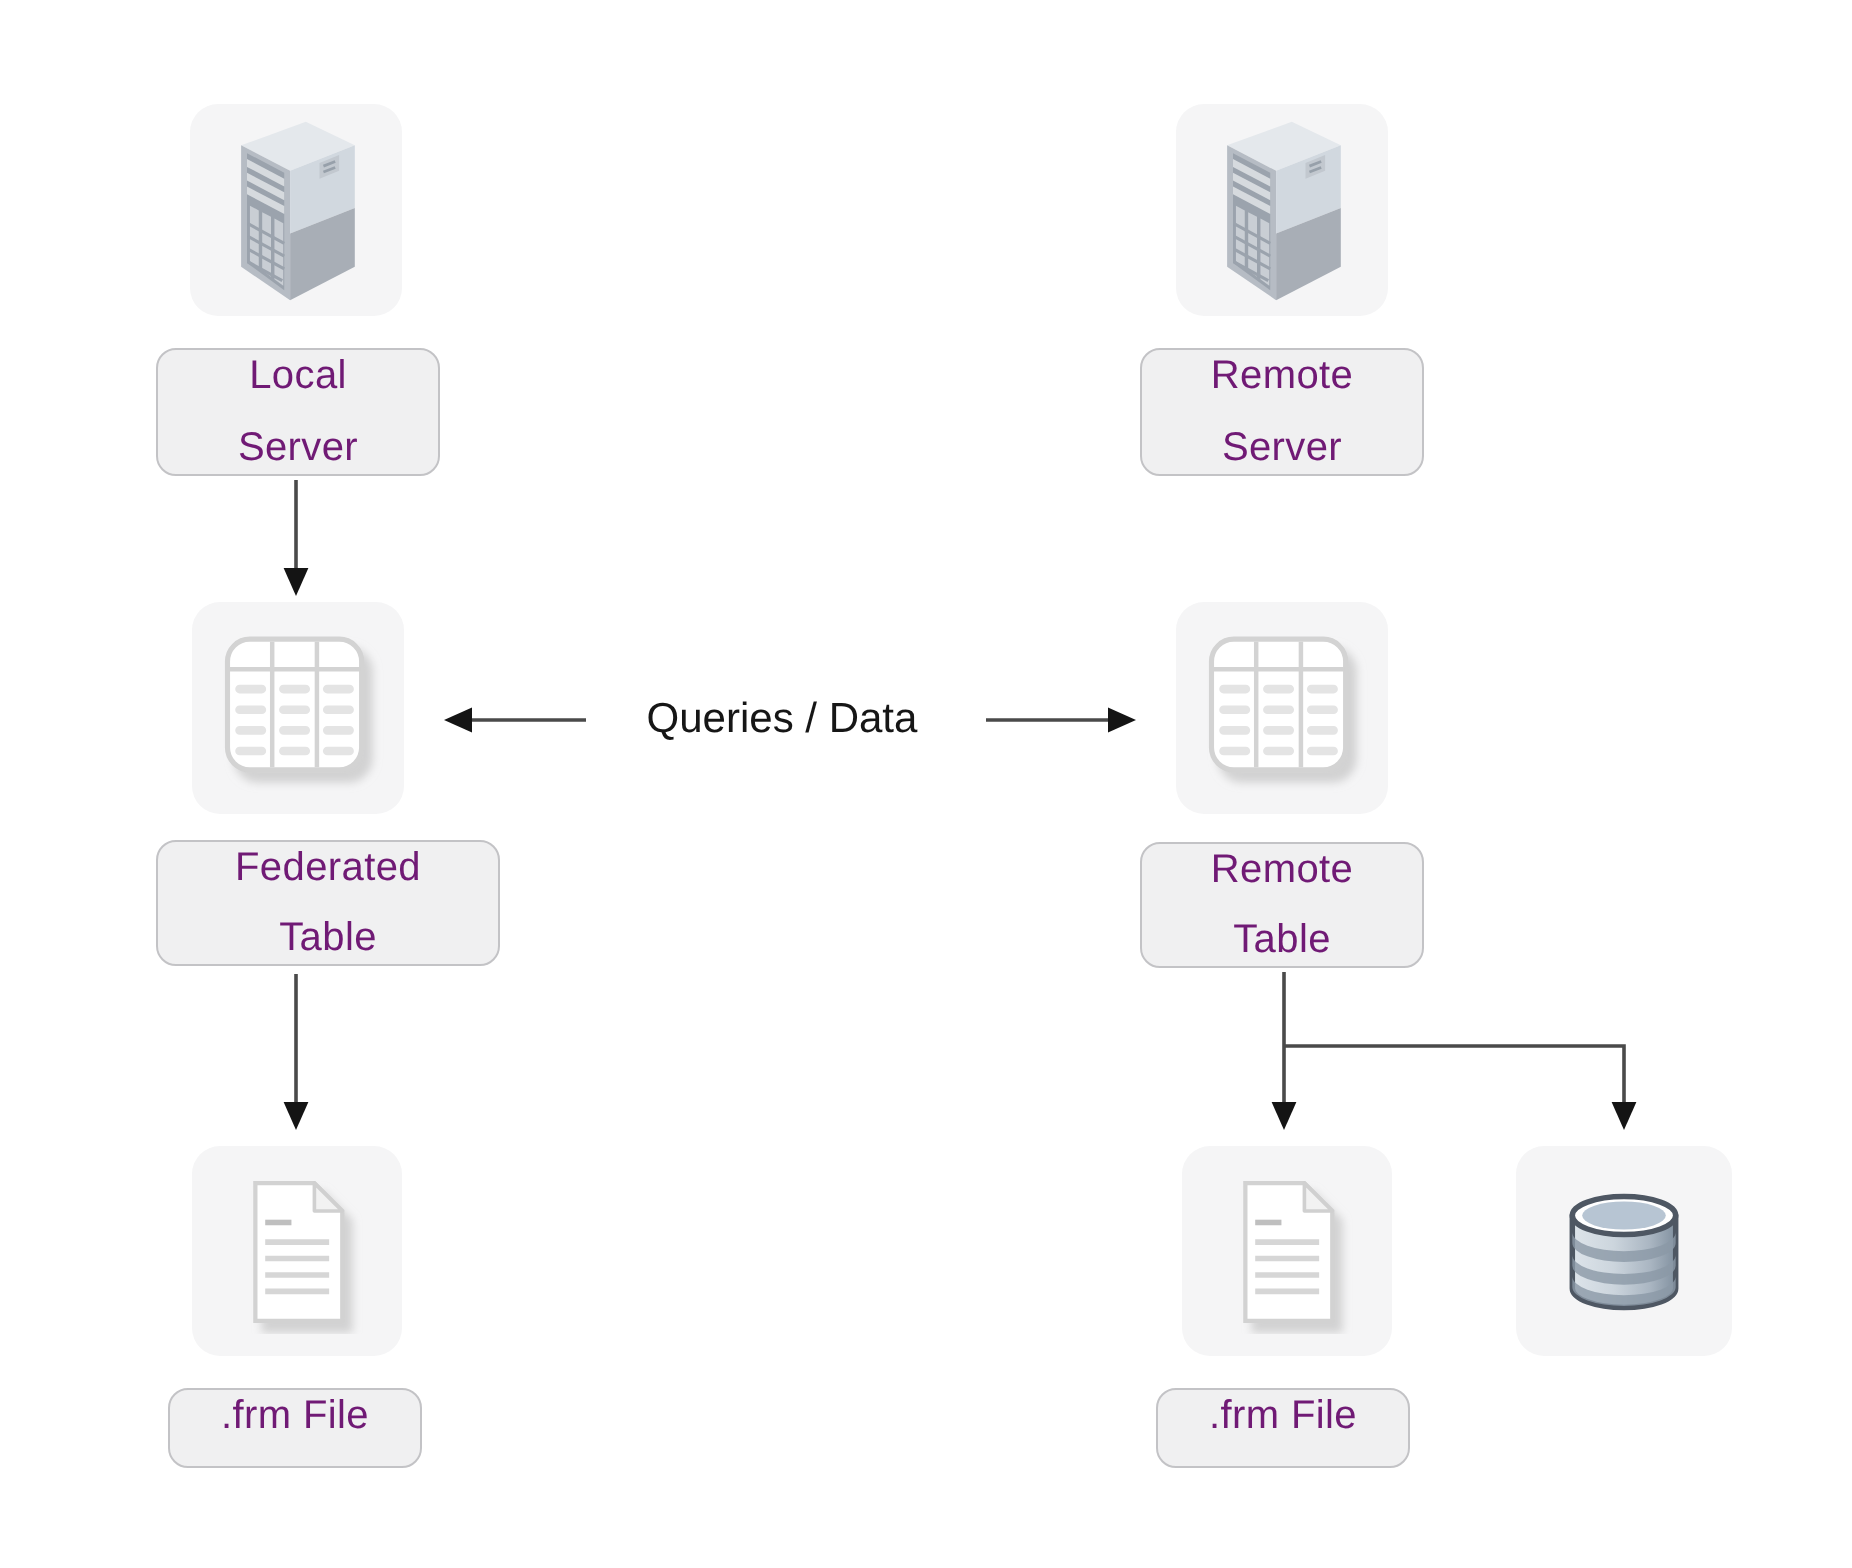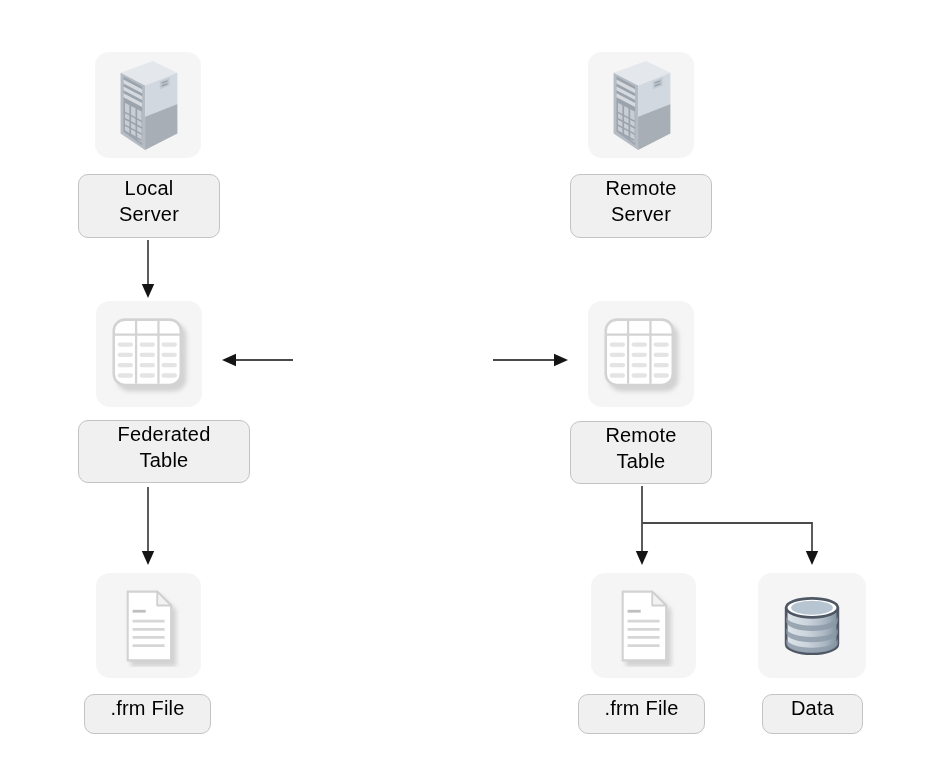--- a/index.html
+++ b/index.html
@@ -32,25 +32,25 @@
   }
   .node-label {
     position: absolute;
     box-sizing: border-box;
     background: #f0f0f1;
     border: 1.5px solid #c3c3c6;
     border-radius: 10px;
     display: flex;
     flex-direction: column;
     align-items: center;
-    justify-content: flex-start;
+    justify-content: space-between;
     font-size: 20px;
     line-height: 26px;
     text-align: center;
-    color: #000000;
+    color: #701a75;
     letter-spacing: 0.2px;
   }
   .lbl-line { display: block; }
   .connector-label {
     position: absolute;
     font-size: 21px;
     line-height: 30px;
     text-align: center;
     color: #161616;
     white-space: nowrap;
@@ -178,20 +178,21 @@
   <div class="icon-tile" style="left:588px;top:301px;width:106px;height:106px">
     <svg width="86" height="86">
         <use href="#sym-table"></use>
       </svg>
   </div>
   <div class="node-label" style="left:570px;top:421px;width:142px;height:63px">
     <span class="lbl-line">Remote</span>
     <span class="lbl-line">Table</span>
   </div>
 
+  <div class="connector-label" style="left:296px;top:345px;width:190px">Queries / Data</div>
 
   <div class="icon-tile" style="left:96px;top:573px;width:105px;height:105px">
     <svg width="82" height="82">
         <use href="#sym-document"></use>
       </svg>
   </div>
   <div class="node-label" style="left:84px;top:694px;width:127px;height:40px">
     <span class="lbl-line">.frm File</span>
   </div>
 
@@ -202,17 +203,14 @@
   </div>
   <div class="node-label" style="left:578px;top:694px;width:127px;height:40px">
     <span class="lbl-line">.frm File</span>
   </div>
 
   <div class="icon-tile" style="left:758px;top:573px;width:108px;height:105px">
     <svg width="76" height="76">
         <use href="#sym-database"></use>
       </svg>
   </div>
-  <div class="node-label" style="left:762px;top:694px;width:101px;height:40px">
-    <span class="lbl-line">Data</span>
-  </div>
 
 </div>
 
 </body></html>

